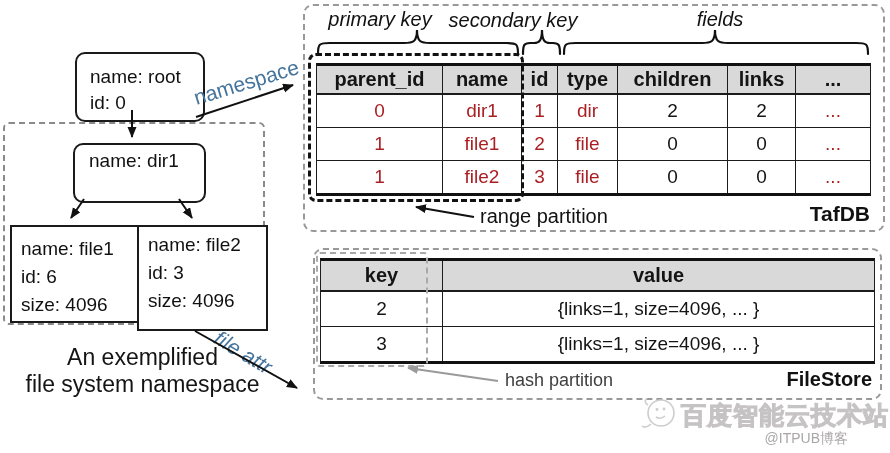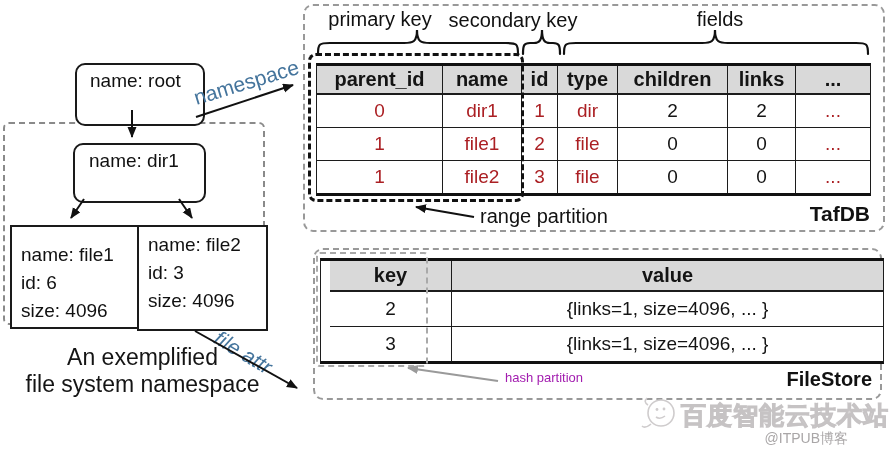--- a/index.html
+++ b/index.html
@@ -5,60 +5,60 @@
   html,body{margin:0;padding:0;background:#fff;}
   #canvas{
     position:relative;width:890px;height:453px;background:#fff;overflow:hidden;
     font-family:"Liberation Sans","DejaVu Sans",sans-serif;color:#111;
   }
   
   .ns-dashed-box{position:absolute;left:3px;top:122px;width:258px;height:199px;
     border:2px dashed #8a8a8a;border-radius:6px;background:transparent;}
   .node{position:absolute;background:#fff;border:2px solid #1a1a1a;font-size:19px;line-height:26px;}
   .node-round{border-radius:10px;}
-  #node-root{left:75px;top:52px;width:113px;height:56px;padding:3px 0 0 13px;margin-top:11px;}
+  #node-root{left:75px;top:52px;width:113px;height:56px;padding:10px 0 0 13px;}
   #node-dir1{left:73px;top:143px;width:115px;height:53px;padding:3px 0 0 14px;}
-  #node-file1{left:10px;top:225px;width:118px;height:86px;padding:14px 0 0 9px;line-height:28px;}
+  #node-file1{left:10px;top:225px;width:118px;height:86px;padding:8px 0 0 9px;line-height:28px;}
   #node-file2{left:137px;top:225px;width:118px;height:86px;padding:4px 0 12px 9px;line-height:28px;}
   #tree-caption{position:absolute;left:5px;top:344px;width:275px;text-align:center;
     font-size:23px;line-height:27px;color:#141414;}
   
   .container{position:absolute;border:2px dashed #999;border-radius:10px;background:transparent;}
   #tafdb-container{left:303px;top:4px;width:578px;height:224px;}
   #fs-container{left:313px;top:248px;width:565px;height:148px;}
   
-  .brace-label{position:absolute;font-size:20px;color:#111;text-align:center;width:150px;}
+  .brace-label{position:absolute;font-size:20px;color:#111;text-align:center;width:150px;font-style:italic;}
   #lbl-pk{left:305px;top:8px;}
   #lbl-sk{left:438px;top:9px;}
   #lbl-fields{left:645px;top:8px;}
   
   .ttable{position:absolute;display:grid;background:#fff;
     border:1.5px solid #1c1c1c;border-top:3px solid #111;border-bottom:3px solid #111;}
   #tafdb-table{left:316px;top:63px;
     grid-template-columns:126px 79px 36px 60px 110px 68px 74px;
     grid-template-rows:29px 33px 33px 32px;}
   #fs-table{left:320px;top:258px;
     grid-template-columns:122px 431px;
-    grid-template-rows:31px 35px 34px;padding-left:9px;}
+    grid-template-rows:31px 35px 34px;}
   .ttable > div{display:flex;align-items:center;justify-content:center;
     border-right:1.5px solid #1c1c1c;border-bottom:1.5px solid #1c1c1c;font-size:19px;color:#141414;}
   .ttable > div.th{background:#d9d9d9;font-weight:bold;font-size:20px;border-bottom-width:2.5px;}
   .ttable > div.lc{border-right:none;}
   .ttable > div.lr{border-bottom:none;}
   .ttable > div.red{color:#ab1f23;}
   
   #pk-rect{position:absolute;left:308px;top:53px;width:210px;height:143px;
     border:3px dashed #111;border-radius:8px;pointer-events:none;}
   #hash-rect{position:absolute;left:316px;top:252px;width:108px;height:111px;
     border:2px dashed #a9a9a9;border-radius:4px;pointer-events:none;}
   
   #lbl-range{position:absolute;left:480px;top:205px;font-size:20px;color:#111;}
   #lbl-tafdb{position:absolute;left:770px;top:202px;width:100px;text-align:right;
     font-weight:bold;font-size:21px;color:#111;}
-  #lbl-hash{position:absolute;left:505px;top:370px;font-size:13px;color:#a21caf;}
+  #lbl-hash{position:absolute;left:505px;top:370px;font-size:18px;color:#404040;}
   #lbl-fs{position:absolute;left:762px;top:368px;width:110px;text-align:right;
     font-weight:bold;font-size:20px;color:#111;}
   
   .blue-rot{position:absolute;font-size:21px;color:#44749c;white-space:nowrap;}
   #lbl-namespace{left:192px;top:70px;width:112px;transform:rotate(-17deg);}
   #lbl-fileattr{left:210px;top:346px;width:84px;transform:rotate(31deg);font-style:italic;}
   
   #overlay{position:absolute;left:0;top:0;width:890px;height:453px;pointer-events:none;}
   
   #watermark-brand{position:absolute;left:681px;top:399px;font-size:25px;font-weight:bold;
@@ -69,20 +69,21 @@
 </style>
 </head>
 <body>
 
 <div id="canvas">
 
   <div class="ns-dashed-box"></div>
 
   <div class="node node-round" id="node-root">
     <div>name: root</div>
+    <div>id: 0</div>
   </div>
   <div class="node node-round" id="node-dir1">
     <div>name: dir1</div>
   </div>
   <div class="node" id="node-file1">
     <div>name: file1</div>
     <div>id: 6</div>
     <div>size: 4096</div>
   </div>
   <div class="node" id="node-file2">

